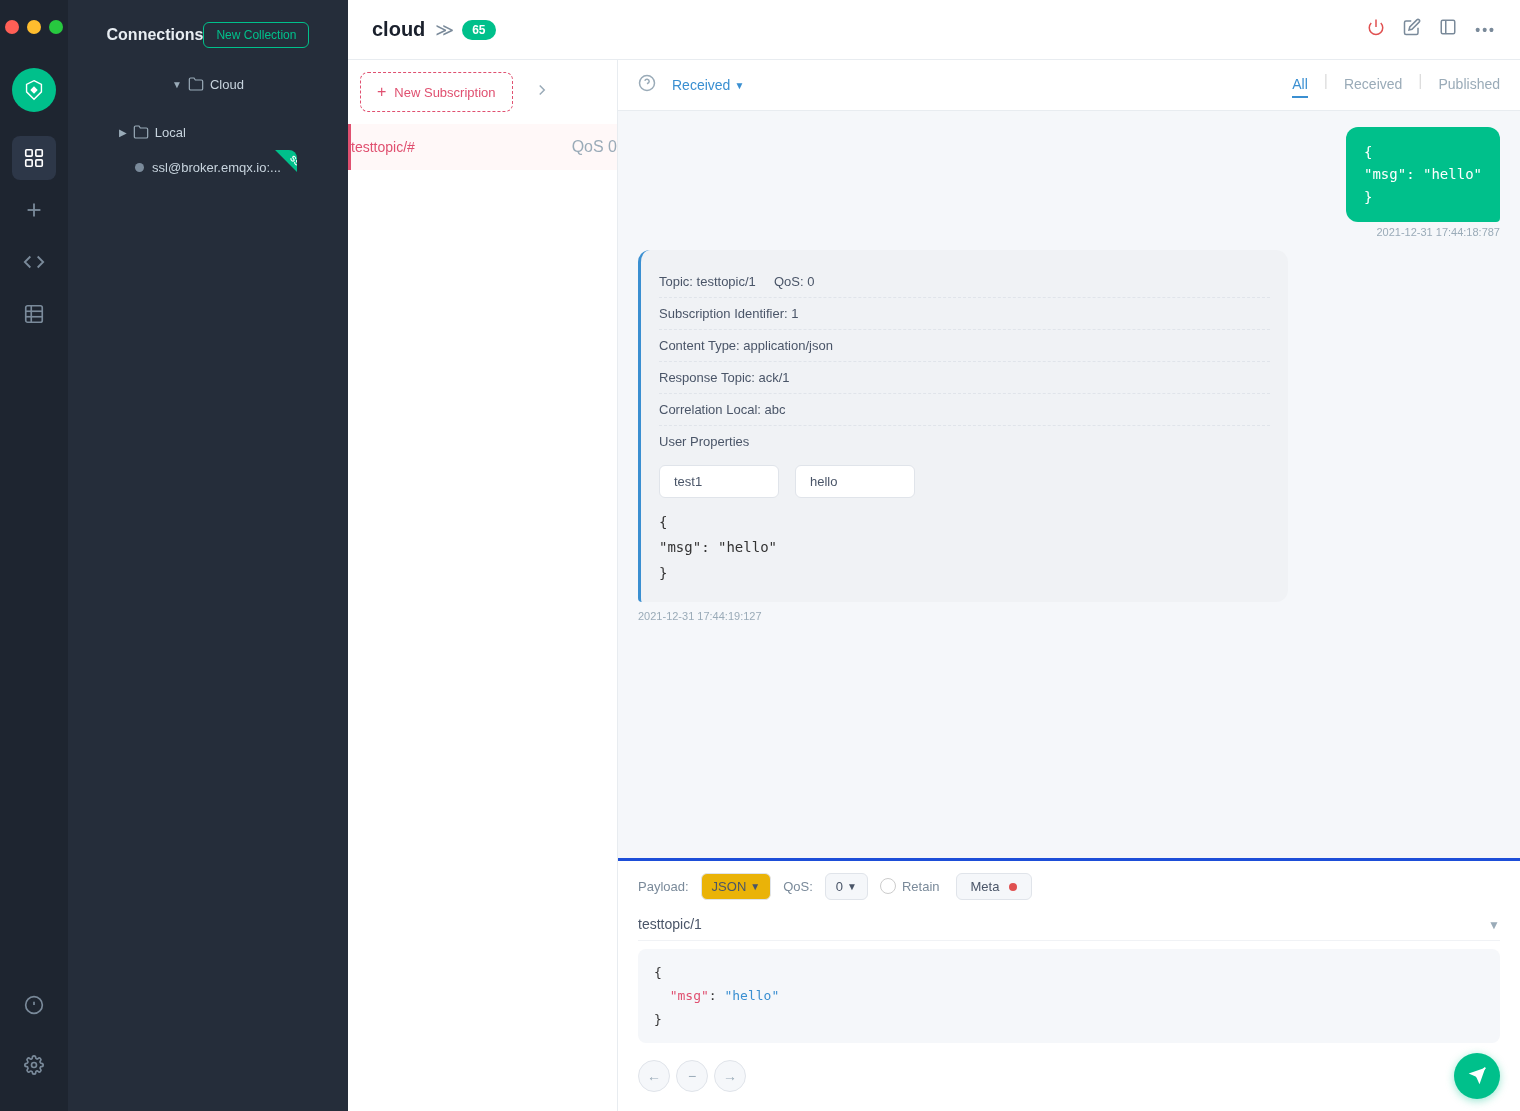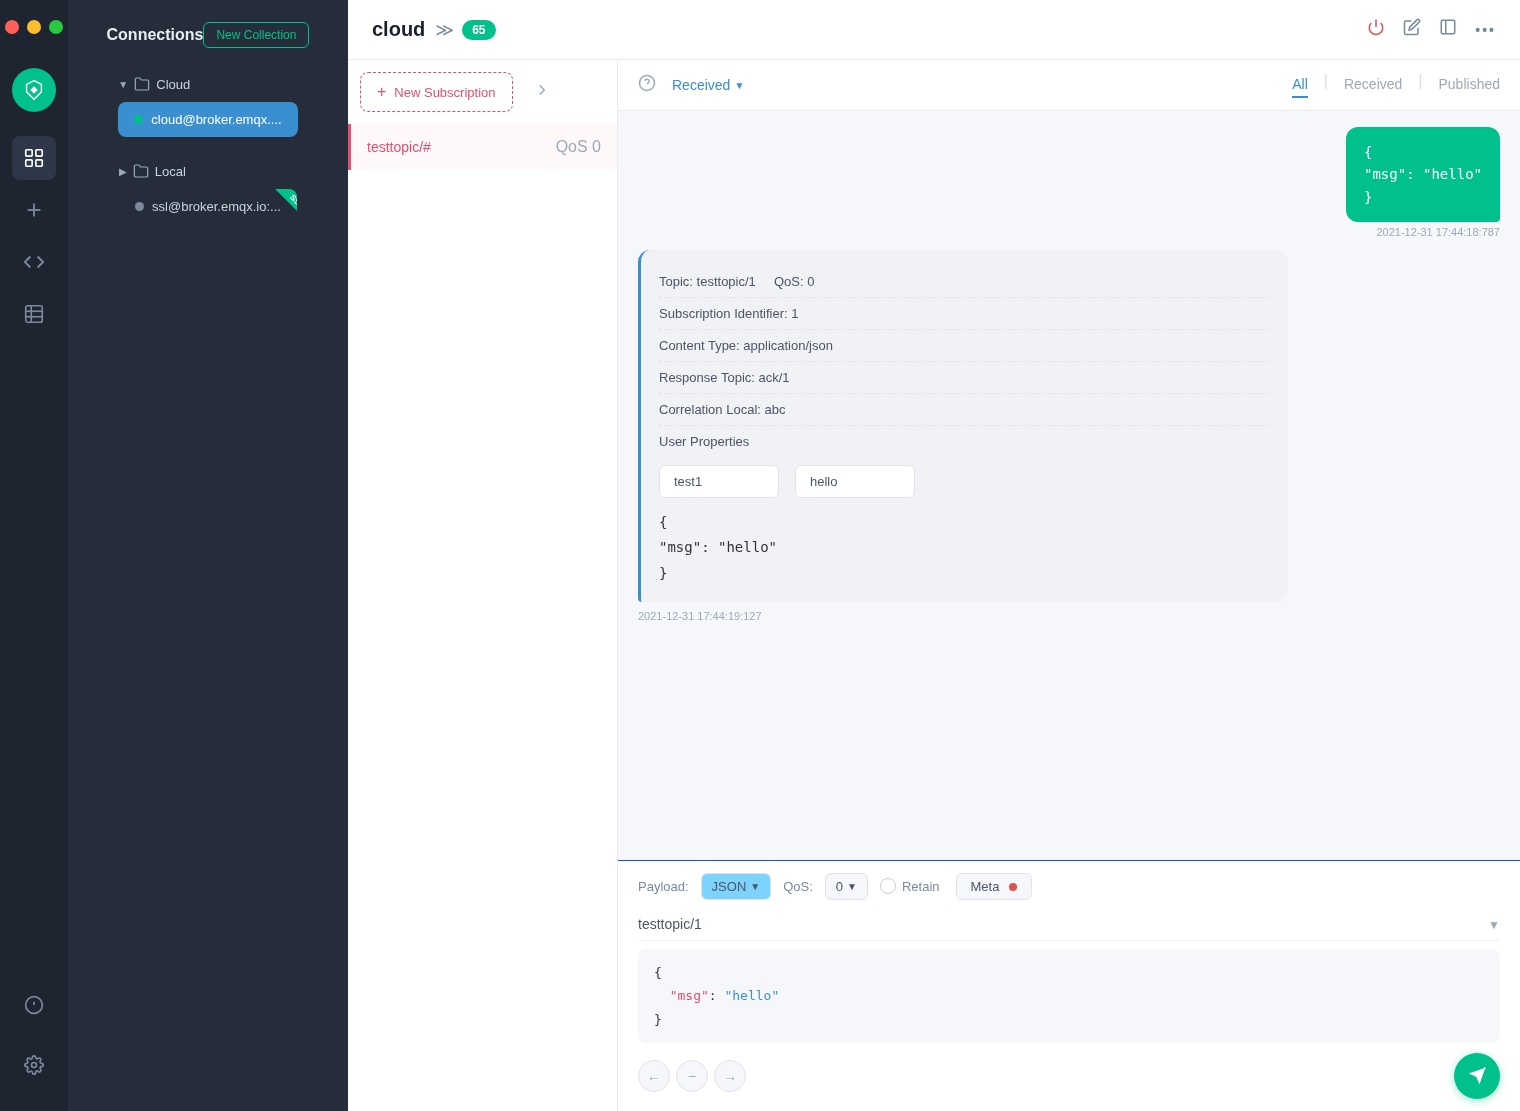--- a/index.html
+++ b/index.html
@@ -54,21 +54,21 @@
     .top-bar-action.red { color: #e05050; }
 
     
     .content-area { display: flex; flex: 1; overflow: hidden; }
 
     
     .subscriptions-panel { width: 270px; background: #fff; border-right: 1px solid #e8ecf0; display: flex; flex-direction: column; }
     .new-sub-btn { display: flex; align-items: center; gap: 8px; margin: 12px; padding: 10px 16px; border: 1.5px dashed #e05070; color: #e05070; border-radius: 8px; cursor: pointer; font-size: 13px; font-weight: 500; background: transparent; }
     .filter-icon { color: #7a8a9a; cursor: pointer; padding: 12px 8px; }
 
-    .sub-item { display: flex; align-items: center; justify-content: space-between; padding: 14px 16px; cursor: pointer; border-left: 3px solid #e05070; background: #fff8f8; }
+    .sub-item { display: flex; align-items: center; justify-content: space-between; padding: 14px 0; cursor: pointer; border-left: 3px solid #e05070; background: #fff8f8; }
     .sub-item-name { color: #e05070; font-size: 14px; font-weight: 500; }
     .sub-qos { color: #9aabb8; font-size: 16px; }
 
     
     .messages-area { flex: 1; display: flex; flex-direction: column; overflow: hidden; }
 
     
     .msg-filter-bar { display: flex; align-items: center; padding: 12px 20px; background: #fff; border-bottom: 1px solid #e8ecf0; gap: 16px; }
     .help-icon { color: #9aabb8; cursor: pointer; }
     .plaintext-selector { display: flex; align-items: center; gap: 4px; color: #3a8fd1; font-size: 14px; cursor: pointer; border: none; background: transparent; }
@@ -87,24 +87,24 @@
     .msg-received { background: #f0f2f5; border-radius: 12px 12px 12px 4px; padding: 16px 18px; max-width: 650px; border-left: 3px solid #3a8fd1; }
     .msg-received-time { color: #9aabb8; font-size: 11px; margin-top: 8px; }
     .msg-detail-row { font-size: 13px; color: #4a5568; padding: 8px 0; border-bottom: 1px dashed #e0e4ea; }
     .msg-detail-row:last-of-type { border-bottom: none; }
     .user-props-label { font-size: 13px; color: #4a5568; padding: 8px 0; }
     .user-props-inputs { display: flex; gap: 16px; margin: 8px 0; }
     .user-prop-input { padding: 8px 14px; border: 1px solid #e0e4ea; border-radius: 6px; font-size: 13px; color: #4a5568; background: #fff; min-width: 120px; }
     .msg-code { font-family: monospace; font-size: 14px; color: #333; margin-top: 12px; line-height: 1.8; }
 
     
-    .publish-bar { background: #fff; border-top: 1px solid #1d4ed8; padding: 12px 20px; }
+    .publish-bar { background: #fff; border-top: 3px solid #1d4ed8; padding: 12px 20px; }
     .publish-bar-top { display: flex; align-items: center; gap: 12px; margin-bottom: 8px; }
     .publish-label { font-size: 13px; color: #7a8a9a; }
-    .format-select { display: flex; align-items: center; gap: 4px; background: #7dd3fc; border: 1px solid #e0e4ea; border-radius: 6px; padding: 5px 10px; font-size: 13px; color: #4a5568; cursor: pointer; }
+    .format-select { display: flex; align-items: center; gap: 4px; background: #eab308; border: 1px solid #e0e4ea; border-radius: 6px; padding: 5px 10px; font-size: 13px; color: #4a5568; cursor: pointer; }
     .qos-select { display: flex; align-items: center; gap: 4px; background: #f5f7fa; border: 1px solid #e0e4ea; border-radius: 6px; padding: 5px 10px; font-size: 13px; color: #4a5568; cursor: pointer; }
     .retain-check { display: flex; align-items: center; gap: 6px; font-size: 13px; color: #7a8a9a; cursor: pointer; }
     .retain-circle { width: 16px; height: 16px; border-radius: 50%; border: 1.5px solid #ccc; }
     .meta-btn { background: #f5f7fa; border: 1px solid #e0e4ea; border-radius: 6px; padding: 5px 14px; font-size: 13px; color: #4a5568; cursor: pointer; margin-left: 4px; }
     .meta-dot { width: 8px; height: 8px; border-radius: 50%; background: #e05050; display: inline-block; margin-left: 6px; vertical-align: middle; }
 
     .topic-row { display: flex; align-items: flex-end; justify-content: space-between; padding: 8px 0; border-bottom: 1px solid #f0f2f5; }
     .topic-input { font-size: 14px; color: #4a5568; flex: 1; border: none; outline: none; background: transparent; }
     .topic-chevron { color: #9aabb8; cursor: pointer; }
 
@@ -191,24 +191,20 @@
     <button class="new-collection-btn">New Collection</button>
   </div>
 
   <div class="connection-group">
     <div class="group-header">
       <span style="color:#9aabb8; font-size:10px;">▼</span>
       <svg width="16" height="16" viewBox="0 0 24 24" fill="none" stroke="#9aabb8" stroke-width="1.8">
         <path d="M22 19a2 2 0 0 1-2 2H4a2 2 0 0 1-2-2V5a2 2 0 0 1 2-2h5l2 3h9a2 2 0 0 1 2 2z"></path>
       </svg>
       <span class="group-label">Cloud</span>
-    </div>
-    <div class="connection-item active">
-      <div class="conn-dot green"></div>
-      <span class="conn-name">cloud@broker.emqx....</span>
     </div>
   </div>
 
   <div class="connection-group local-group">
     <div class="group-header">
       <span style="color:#9aabb8; font-size:10px;">▶</span>
       <svg width="16" height="16" viewBox="0 0 24 24" fill="none" stroke="#9aabb8" stroke-width="1.8">
         <path d="M22 19a2 2 0 0 1-2 2H4a2 2 0 0 1-2-2V5a2 2 0 0 1 2-2h5l2 3h9a2 2 0 0 1 2 2z"></path>
       </svg>
       <span class="group-label">Local</span>

